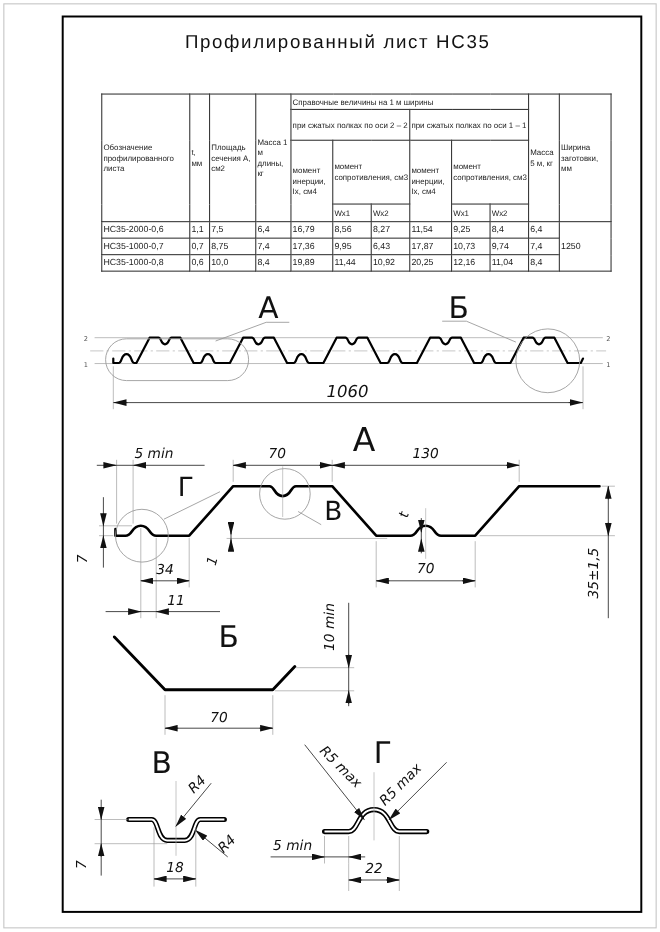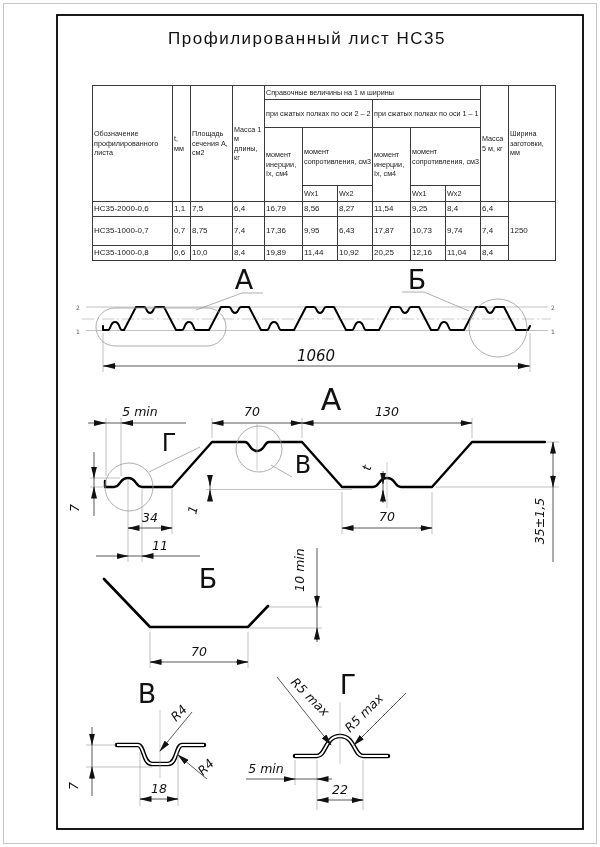--- a/index.html
+++ b/index.html
@@ -87,21 +87,21 @@
         <td class="data">6,4</td>
         <td class="data">16,79</td>
         <td class="data">8,56</td>
         <td class="data">8,27</td>
         <td class="data">11,54</td>
         <td class="data">9,25</td>
         <td class="data">8,4</td>
         <td class="data">6,4</td>
         <td class="data" rowspan="3">1250</td>
       </tr>
-      <tr style="height:29px">
+      <tr style="height:15px">
         <td class="data">НС35-1000-0,7</td>
         <td class="data">0,7</td>
         <td class="data">8,75</td>
         <td class="data">7,4</td>
         <td class="data">17,36</td>
         <td class="data">9,95</td>
         <td class="data">6,43</td>
         <td class="data">17,87</td>
         <td class="data">10,73</td>
         <td class="data">9,74</td>

